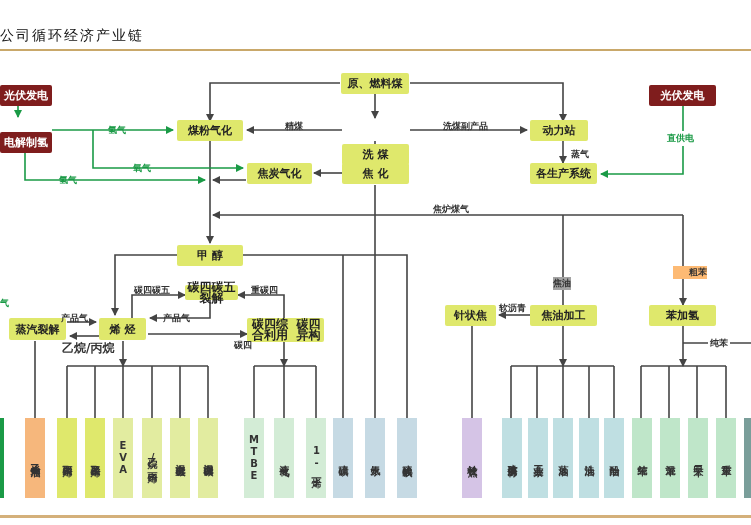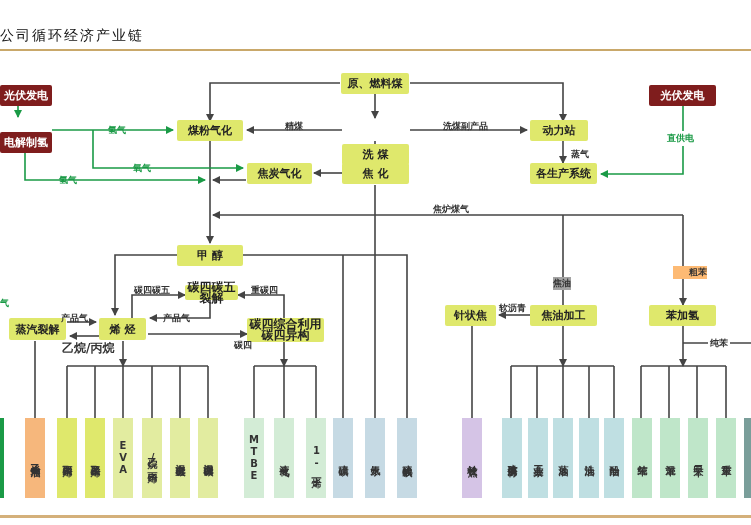--- a/index.html
+++ b/index.html
@@ -124,21 +124,21 @@
 <div class="node y" style="left:530px;top:120px;width:58px;height:21px;">动力站</div>
 <div class="node g" style="left:649px;top:73px;width:67px;height:21px;">光伏发电</div>
 <div class="node y" style="left:247px;top:163px;width:65px;height:21px;">焦炭气化</div>
 <div class="node y" style="left:342px;top:163px;width:67px;height:21px;">焦 化</div>
 <div class="node y" style="left:530px;top:163px;width:67px;height:21px;">各生产系统</div>
 
 <div class="node y" style="left:177px;top:245px;width:66px;height:21px;">甲 醇</div>
 <div class="node y small" style="left:185px;top:285px;width:53px;height:15px;">碳四碳五裂解</div>
 <div class="node y" style="left:9px;top:318px;width:57px;height:22px;">蒸汽裂解</div>
 <div class="node y" style="left:99px;top:318px;width:47px;height:22px;">烯 烃</div>
-<div class="node y small" style="left:247px;top:318px;width:77px;height:24px;flex-direction:column;">
+<div class="node y small" style="left:247px;top:318px;width:77px;height:24px;">
   <span>碳四综合利用</span>
   <span>碳四异构</span>
 </div>
 <div class="node y" style="left:445px;top:305px;width:51px;height:21px;">针状焦</div>
 <div class="node y" style="left:530px;top:305px;width:67px;height:21px;">焦油加工</div>
 <div class="node y" style="left:649px;top:305px;width:67px;height:21px;">苯加氢</div>
 
 <div class="lbl green" style="left:108px;top:124px;">氢气</div>
 <div class="lbl green" style="left:133px;top:162px;">氧气</div>
 <div class="lbl green" style="left:59px;top:174px;">氢气</div>

